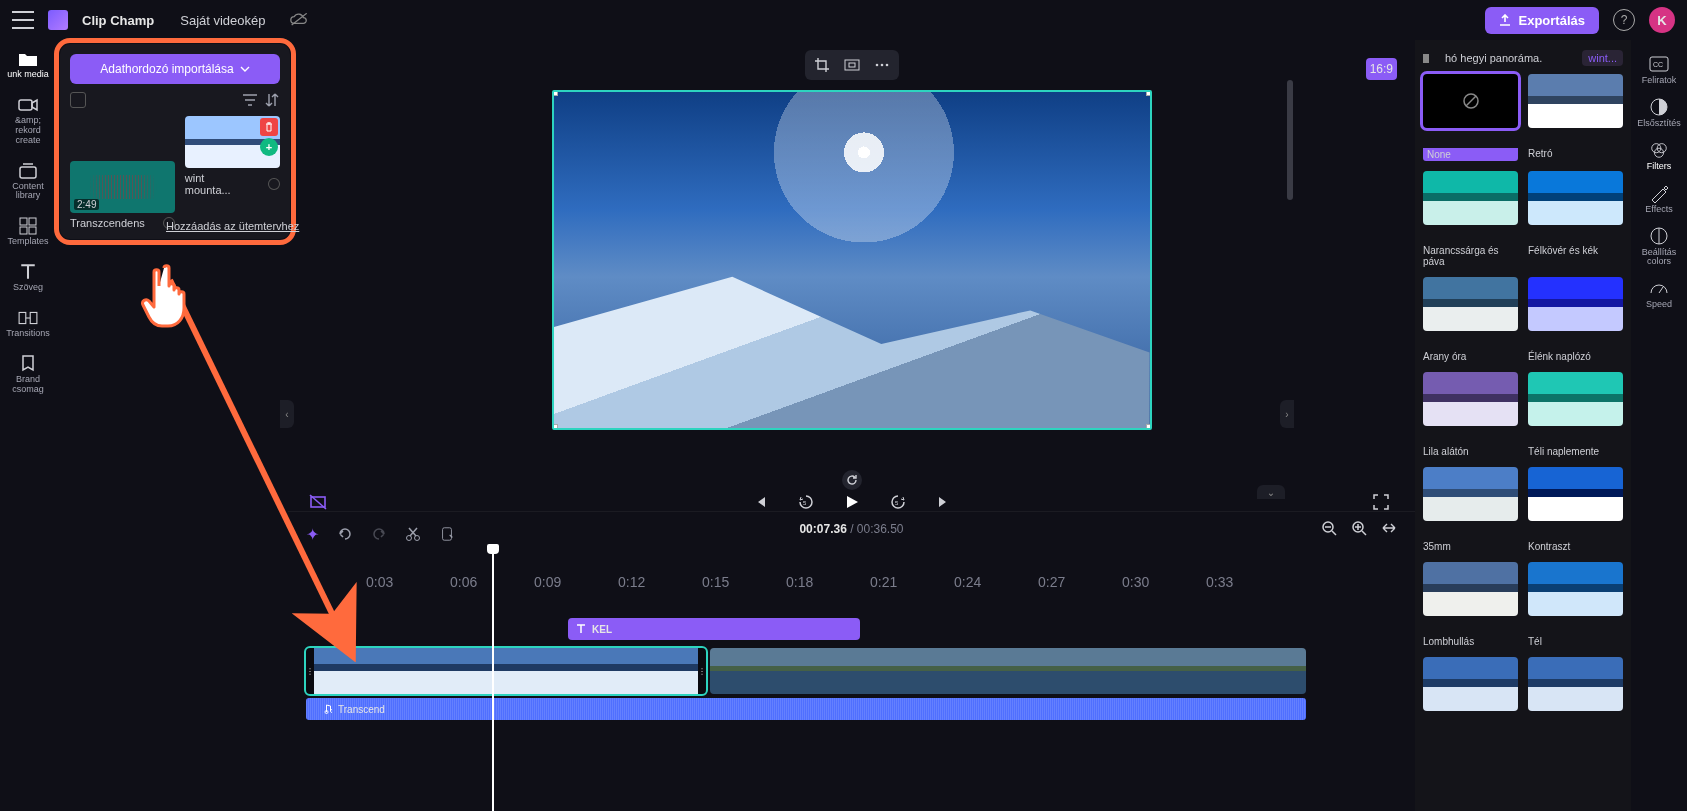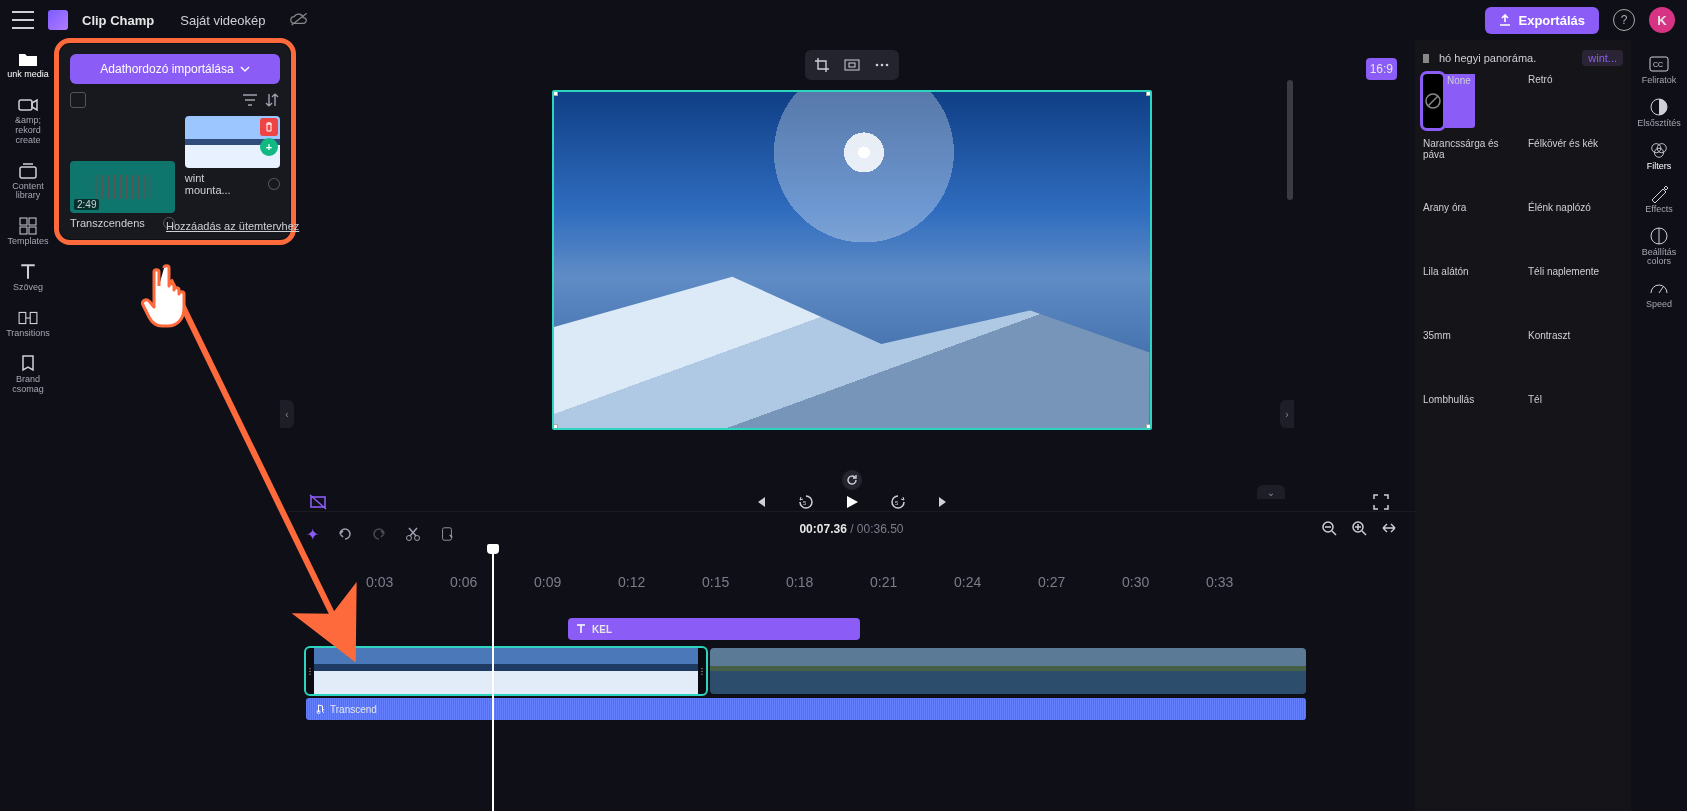--- a/index.html
+++ b/index.html
@@ -81,35 +81,35 @@
   .track { height: 46px; margin-bottom: 4px; position: relative; }
   .text-clip { position: absolute; left: 262px; top: 0; width: 292px; height: 22px; background: #8b5cf6; border-radius: 4px; display: flex; align-items: center; padding-left: 8px; gap: 6px; font-size: 10px; font-weight: 600; }
   .vid-track { height: 46px; display: flex; gap: 4px; }
   .vid-clip { height: 46px; border-radius: 4px; overflow: hidden; display: flex; position: relative; }
   .vid-clip.selected { outline: 2px solid #2dd4bf; }
   .vid-clip .grip { width: 8px; background: rgba(0,0,0,.3); display: flex; align-items: center; justify-content: center; color: #ddd; font-size: 8px; }
   .vid-clip .frames { flex: 1; display: flex; }
   .vid-clip .frames > div { flex: 1; }
   .frame-snow { background: linear-gradient(to bottom,#4a78b8 0 35%,#1f3a63 35% 50%,#e1ecf8 50% 100%); }
   .frame-lake { background: linear-gradient(to bottom,#5a7a95 0 40%,#456046 40% 50%,#2d4d6d 50% 100%); }
-  .audio-track { height: 22px; background: #4f6fff; border-radius: 3px; display: flex; align-items: center; padding-left: 8px; gap: 6px; font-size: 10px; position: relative; overflow: hidden; }
+  .audio-track { height: 22px; background: #4f6fff; border-radius: 3px; display: flex; align-items: center; padding-left: 16px; gap: 6px; font-size: 10px; position: relative; overflow: hidden; }
   .audio-track .wave { position: absolute; inset: 0; background: repeating-linear-gradient(90deg,rgba(255,255,255,.3) 0 1px,transparent 1px 2px); opacity: .4; }
 
   .collapse-left { position: absolute; left: 280px; top: 400px; width: 14px; height: 28px; background: #1d1e27; border-radius: 0 6px 6px 0; display: flex; align-items: center; justify-content: center; cursor: pointer; color: #888; font-size: 10px; }
   .collapse-right { position: absolute; right: 393px; top: 400px; width: 14px; height: 28px; background: #1d1e27; border-radius: 6px 0 0 6px; display: flex; align-items: center; justify-content: center; cursor: pointer; color: #888; font-size: 10px; }
   .collapse-up { position: absolute; right: 402px; top: 485px; width: 28px; height: 14px; background: #1d1e27; border-radius: 6px 6px 0 0; display: flex; align-items: center; justify-content: center; color: #888; font-size: 10px; cursor: pointer; }
 
   
   .filters-panel { width: 216px; background: #141419; padding: 10px 8px; overflow-y: auto; }
-  .filters-head { display: flex; align-items: center; gap: 10px; margin-bottom: 8px; }
+  .filters-head { display: flex; align-items: center; gap: 16px; margin-bottom: 8px; }
   .filters-head .kw { width: 6px; height: 9px; background: #888; }
   .filters-head .title { font-size: 11px; color: #cfd0d6; flex: 1; white-space: nowrap; overflow: hidden; text-overflow: ellipsis; }
   .filters-head .proj-pill { font-size: 11px; color: #8b5cf6; background: #2a2435; padding: 2px 6px; border-radius: 4px; white-space: nowrap; overflow: hidden; text-overflow: ellipsis; max-width: 48px; }
   .filter-grid { display: grid; grid-template-columns: 1fr 1fr; gap: 10px 10px; }
-  .filter-item { display: flex; flex-direction: row; font-size: 10px; color: #cfd0d6; cursor: pointer; }
+  .filter-item { display: flex; flex-direction: column; font-size: 10px; color: #cfd0d6; cursor: pointer; gap: 20px; }
   .filter-thumb { height: 54px; border-radius: 4px; background: linear-gradient(to bottom,#3a6db8 0 40%,#1d3b66 40% 55%,#d8e5f5 55% 100%); }
   .filter-item.selected .filter-thumb { outline: 3px solid #8b5cf6; background: #000; display: flex; align-items: center; justify-content: center; }
   .filter-item.selected .lbl { background: #8b5cf6; padding: 1px 4px; border-radius: 0 0 3px 3px; }
   .ft-retro { filter: sepia(.3) brightness(1.1); }
   .ft-orange { background: linear-gradient(to bottom,#0fb8a8 0 40%,#0a6d66 40% 55%,#c9f0ea 55% 100%); }
   .ft-bold { filter: hue-rotate(-10deg) saturate(1.6); }
   .ft-golden { filter: sepia(.2) hue-rotate(-10deg); }
   .ft-vivid { filter: hue-rotate(10deg) saturate(1.8); background: linear-gradient(to bottom,#1a3fbf 0 40%,#0d1f66 40% 55%,#c0ceff 55% 100%); }
   .ft-lilac { filter: hue-rotate(40deg) saturate(.8); }
   .ft-winter { background: linear-gradient(to bottom,#1fc7b4 0 40%,#0c7468 40% 55%,#c5f2eb 55% 100%); }

